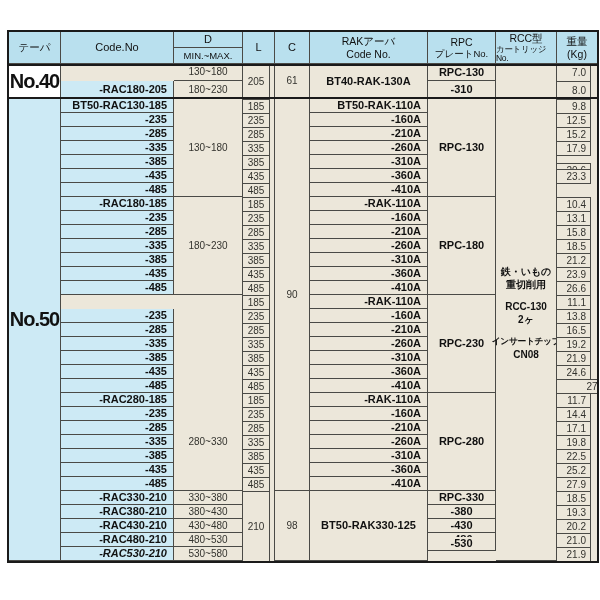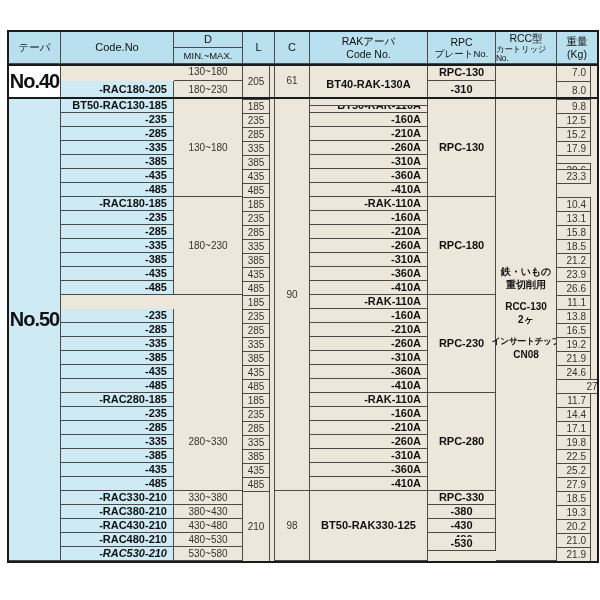--- a/index.html
+++ b/index.html
@@ -158,21 +158,21 @@
       <div class="cell" style="left: 165px; top: 67px; width: 69px; height: 98px;">130~180</div>
       <div class="cell b fs11" style="left: 419px; top: 67px; width: 68px; height: 98px;">RPC-130</div>
       <div class="cell" style="left: 165px; top: 165px; width: 69px; height: 98px;">180~230</div>
       <div class="cell b fs11" style="left: 419px; top: 165px; width: 68px; height: 98px;">RPC-180</div>
       <div class="cell b fs11" style="left: 419px; top: 263px; width: 68px; height: 98px;">RPC-230</div>
       <div class="cell" style="left: 165px; top: 361px; width: 69px; height: 98px;">280~330</div>
       <div class="cell b fs11" style="left: 419px; top: 361px; width: 68px; height: 98px;">RPC-280</div>
       <div class="cell" style="left: 266px; top: 32px; width: 35px; height: 35px;">61</div>
       <div class="cell" style="left: 266px; top: 67px; width: 35px; height: 392px;">90</div>
       <div class="cell" style="left: 266px; top: 459px; width: 35px; height: 70px;">98</div>
-      <div class="cell b fs11" style="left: 301px; top: 32px; width: 118px; height: 42px;">BT40-RAK-130A</div>
+      <div class="cell b fs11" style="left: 301px; top: 32px; width: 118px; height: 35px;">BT40-RAK-130A</div>
       <div class="cell b fs11" style="left: 301px; top: 459px; width: 118px; height: 70px;">BT50-RAK330-125</div>
       <div class="cell" style="left: 487px; top: 32px; width: 61px; height: 35px;"></div>
       <div class="cell note" style="left: 487px; top: 67px; width: 61px; height: 462px;">
         <div>鉄・いもの</div>
         <div>重切削用</div>
         <div class="gap">RCC-130</div>
         <div>2ヶ</div>
         <div class="gap small">インサートチップ</div>
         <div>CN08</div>
       </div>

